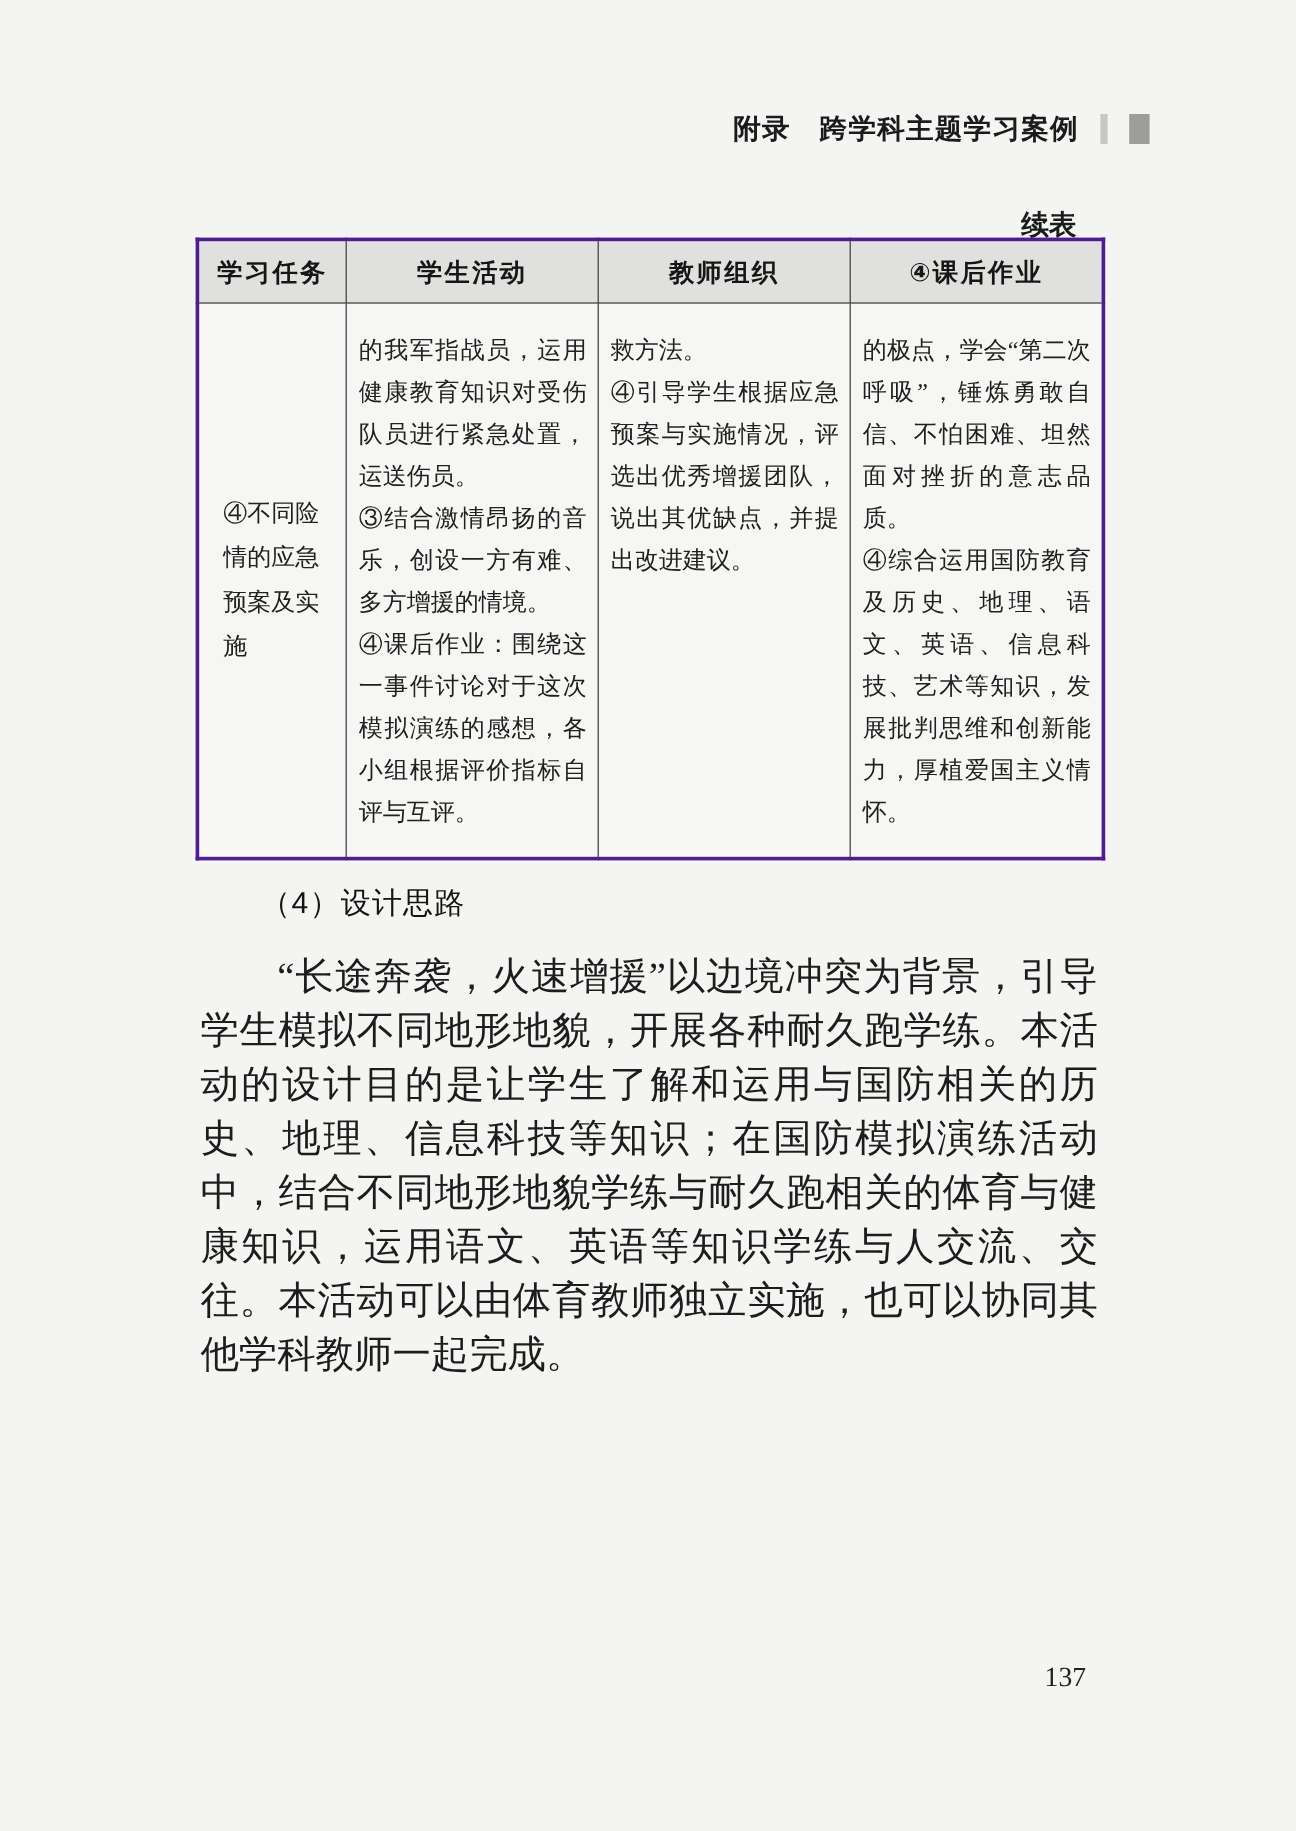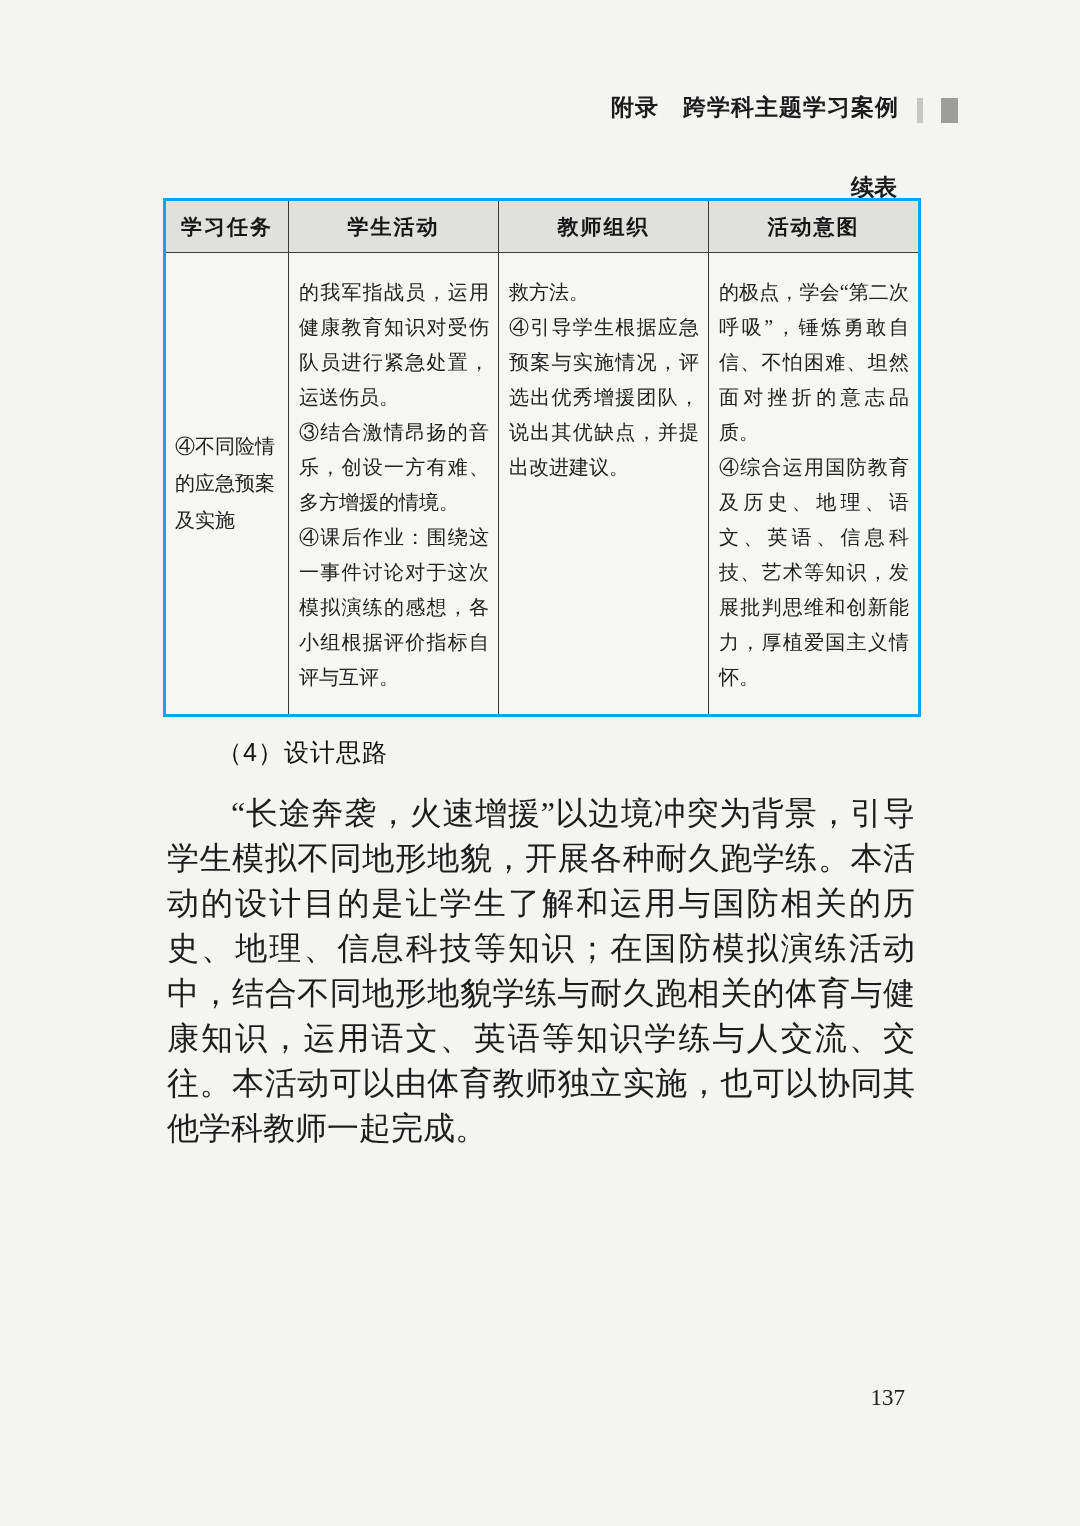--- a/index.html
+++ b/index.html
@@ -16,21 +16,21 @@
     font-family: "Liberation Serif", "DejaVu Serif", serif;
     overflow: hidden;
   }
 
   
   .doc-header {
     position: absolute;
     top: 92px;
     right: 122px;
     display: flex;
-    align-items: flex-end;
+    align-items: center;
     gap: 18px;
   }
   .doc-header .title {
     font-family: "Liberation Sans", "DejaVu Sans", sans-serif;
     font-weight: bold;
     font-size: 23px;
     letter-spacing: 1px;
     color: #1b1b1b;
     white-space: pre;
   }
@@ -55,21 +55,21 @@
   }
 
   
   table.case-table {
     position: absolute;
     left: 163px;
     top: 198px;
     width: 755px;
     border-collapse: collapse;
     table-layout: fixed;
-    border: 3px solid #0ea5e9;
+    border: 3px solid #4c1d95;
   }
   table.case-table th,
   table.case-table td {
     border: 1.5px solid #3a3a3a;
   }
   table.case-table th {
     height: 49px;
     background: #e0e0de;
     font-family: "Liberation Sans", "DejaVu Sans", sans-serif;
     font-weight: bold;
@@ -88,21 +88,21 @@
     color: #212121;
     padding: 22px 9px 4px 10px;
     white-space: pre-line;
     text-align: justify;
     text-justify: inter-ideograph;
   }
   table.case-table td.task-cell {
     vertical-align: middle;
     white-space: normal;
     line-height: 37px;
-    padding: 0 6px 0 9px;
+    padding: 0 6px 0 20px;
     text-align: left;
   }
 
   
   .section-heading {
     position: absolute;
     left: 167px;
     top: 736px;
     width: 748px;
     font-family: "Liberation Sans", "DejaVu Sans", sans-serif;
@@ -154,21 +154,21 @@
       <col style="width:124px">
       <col style="width:210px">
       <col style="width:210px">
       <col style="width:211px">
     </colgroup>
     <thead>
       <tr>
         <th>学习任务</th>
         <th>学生活动</th>
         <th>教师组织</th>
-        <th>活动意图</th>
+        <th>④课后作业</th>
       </tr>
     </thead>
     <tbody>
       <tr>
         <td class="task-cell">④不同险情的应急预案及实施</td>
         <td>的我军指战员，运用健康教育知识对受伤队员进行紧急处置，运送伤员。
 ③结合激情昂扬的音乐，创设一方有难、多方增援的情境。
 ④课后作业：围绕这一事件讨论对于这次模拟演练的感想，各小组根据评价指标自评与互评。</td>
         <td>救方法。
 ④引导学生根据应急预案与实施情况，评选出优秀增援团队，说出其优缺点，并提出改进建议。</td>

